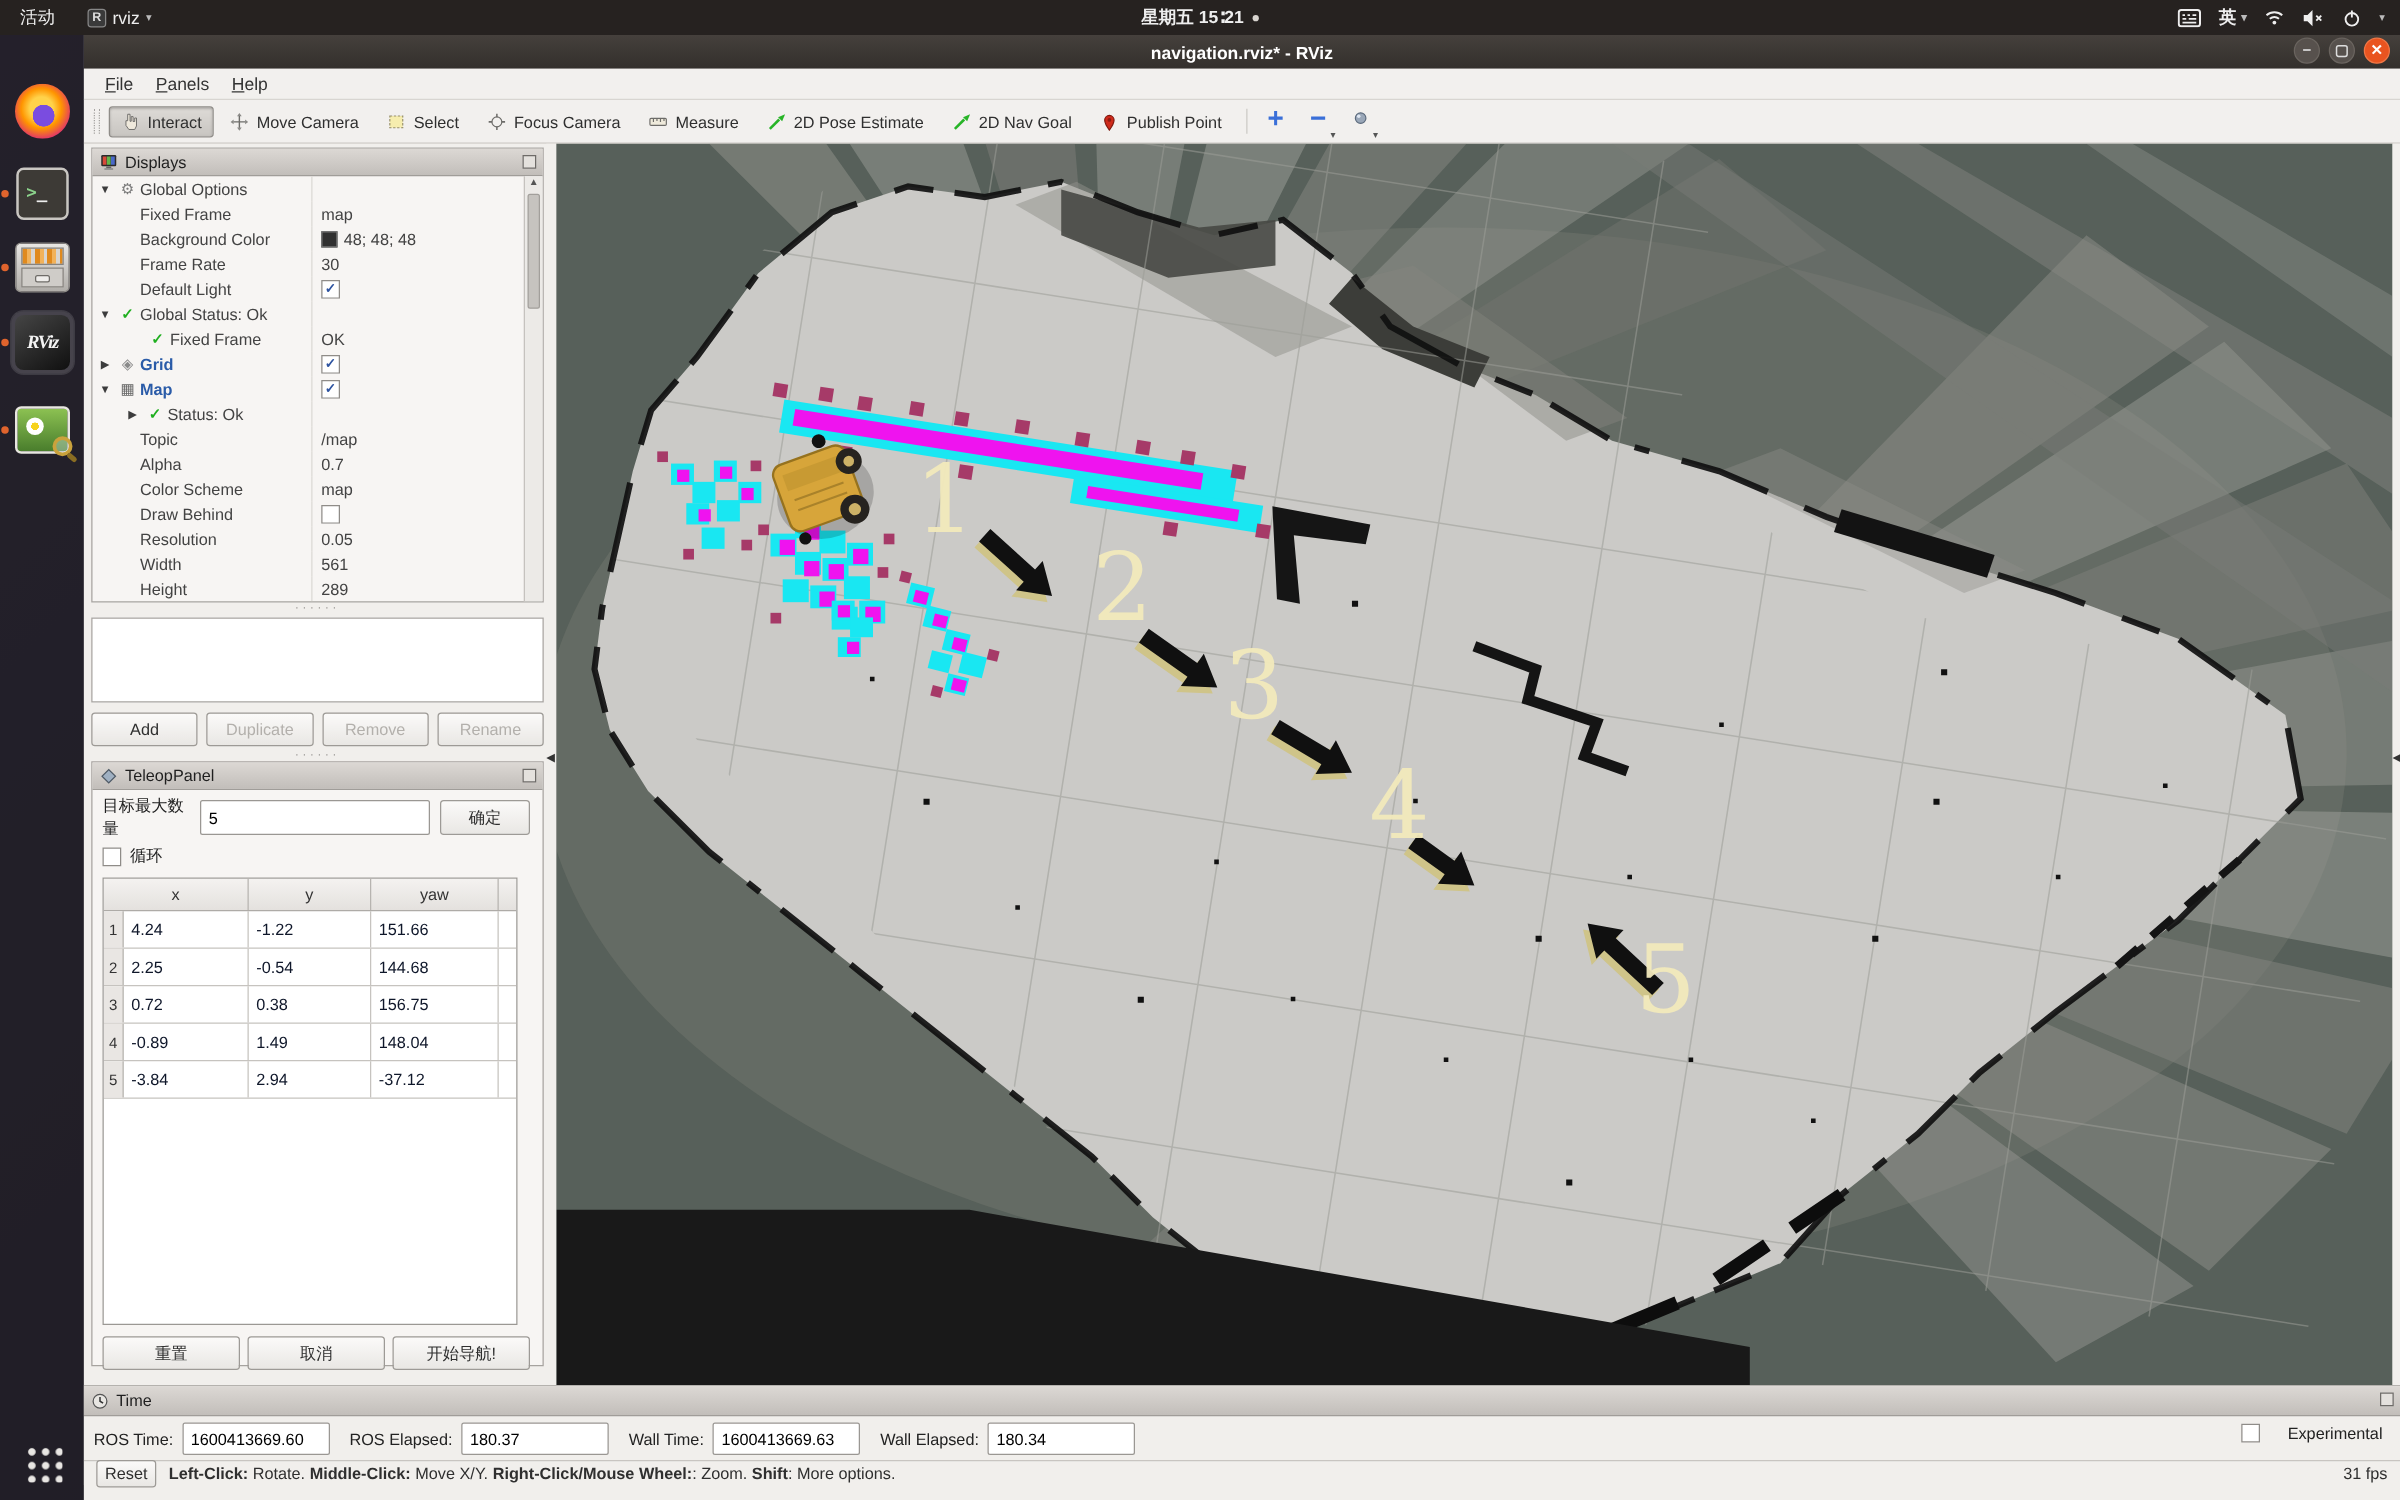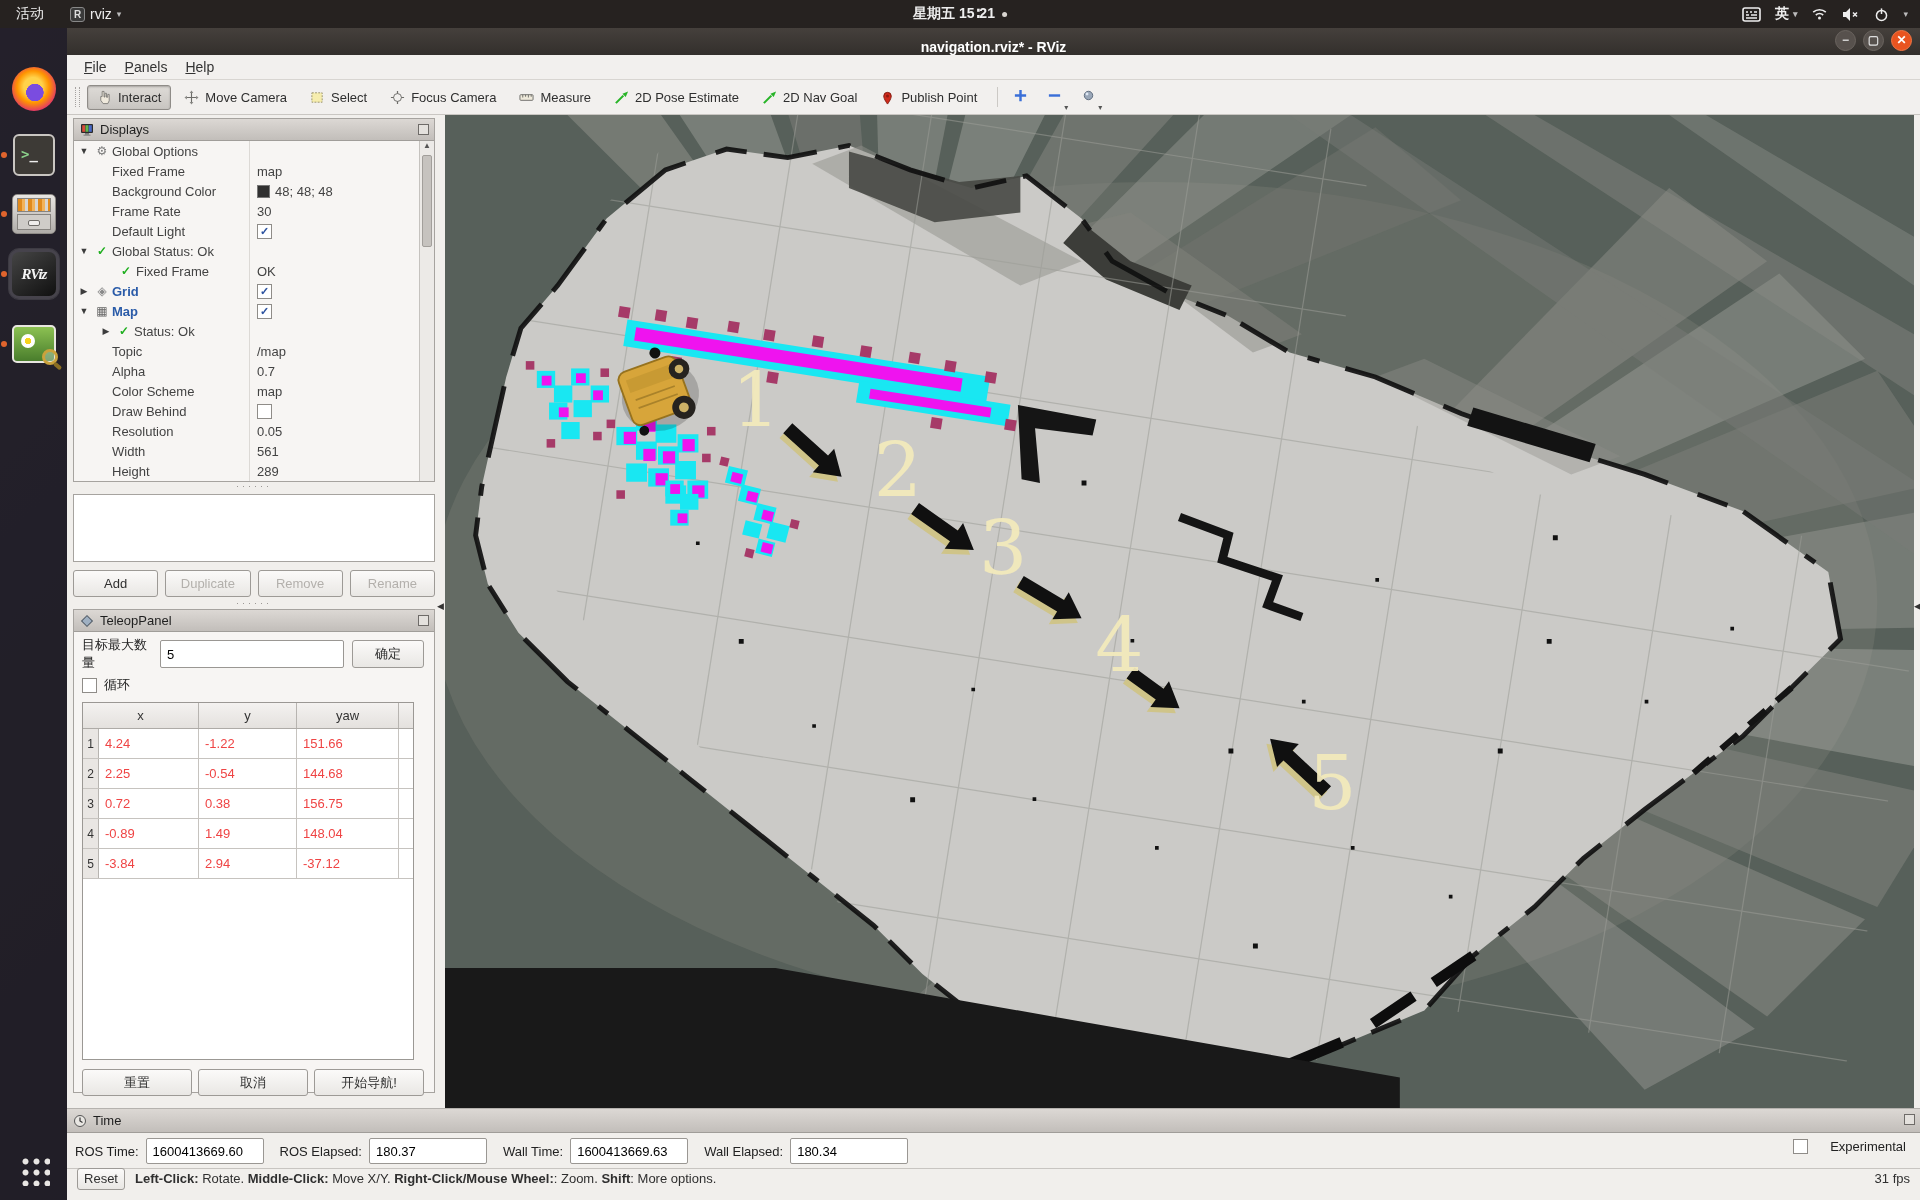--- a/index.html
+++ b/index.html
@@ -43,21 +43,21 @@
   .ico-viewer .flower{position:absolute;left:7px;top:7px;width:14px;height:14px;border-radius:50%;background:
     radial-gradient(circle,#f7d31e 0 30%,#fff 31% 100%)}
   .ico-viewer .lens{position:absolute;right:-4px;bottom:-4px;width:16px;height:16px;border-radius:50%;
     border:3px solid #caa23c;background:rgba(230,240,255,.35)}
   .ico-viewer .lens:after{content:"";position:absolute;right:-7px;bottom:-6px;width:9px;height:4px;background:#8a6d22;transform:rotate(40deg);border-radius:2px}
   .appgrid{position:absolute;left:19px;bottom:14px;width:31px;height:31px;
     background-image:radial-gradient(#e8e6e3 2.6px,transparent 3.4px);background-size:11px 11px;background-position:1px 1px}
   
   .window{position:absolute;left:67px;top:28px;right:0;bottom:0;background:#f1efec}
   .titlebar{position:absolute;top:0;left:0;right:0;height:27px;background:linear-gradient(#45403c,#332f2c);
-    display:flex;align-items:flex-end;justify-content:center}
+    display:flex;align-items:center;justify-content:center}
   .titlebar .title{color:#fff;font-weight:bold;font-size:14px}
   .winbtns{position:absolute;right:8px;top:2px;display:flex;gap:7px}
   .wbtn{width:21px;height:21px;border-radius:50%;background:#57514d;border:1px solid #6a645f;color:#ddd;
     font:bold 12px/19px "Liberation Sans",sans-serif;text-align:center}
   .wbtn.close{background:#e95420;border-color:#f07746;color:#fff}
   .menubar{position:absolute;top:27px;left:0;right:0;height:25px;background:#f2f0ee;border-bottom:1px solid #d8d5d1;
     display:flex;align-items:center;padding-left:8px;font-size:14px;color:#333}
   .menu-item{padding:0 9px;height:100%;display:flex;align-items:center}
   .toolbar{position:absolute;top:52px;left:0;right:0;height:35px;background:#f2f0ee;border-bottom:1px solid #c9c6c2;
     display:flex;align-items:center;padding-left:6px}
@@ -103,21 +103,21 @@
   .trow{position:absolute;left:8px;right:10px;top:30px;height:28px;display:flex;align-items:center;gap:8px;font-size:13px;color:#222}
   .trow input{flex:1;height:28px;border:1px solid #9a9793;border-radius:2px;padding-left:6px;font-size:13px;background:#fff}
   .trow .qbtn{flex:none;width:72px;height:28px}
   .cbrow{position:absolute;left:8px;top:66px;display:flex;align-items:center;gap:7px;font-size:13px;color:#222}
   .goal-table{position:absolute;left:8px;top:92px;width:332px;height:358px;background:#fff;border:1px solid #9b9894;overflow:hidden}
   .gt-head{display:flex;height:26px;background:linear-gradient(#f4f2f0,#e4e1de);border-bottom:1px solid #aeaba7}
   .gt-hcell{display:flex;align-items:center;justify-content:center;font-size:13px;color:#333;border-right:1px solid #b7b4b0}
   .gt-row{display:flex;height:30px;border-bottom:1px solid #c6c3bf}
   .gt-num{width:16px;background:#e9e6e3;border-right:1px solid #b7b4b0;font-size:12px;color:#333;
     display:flex;align-items:center;justify-content:center}
-  .gt-cell{display:flex;align-items:center;padding-left:6px;font-size:13px;color:#ef4444;border-right:1px solid #c6c3bf}
+  .gt-cell{display:flex;align-items:center;padding-left:6px;font-size:13px;color:#0f172a;border-right:1px solid #c6c3bf}
   .tele-btns{position:absolute;left:8px;right:10px;top:459px;display:flex;gap:6px}
   
   .vsplit{position:absolute;left:370px;top:0;width:8px;height:993px;background:#f1efec;z-index:5}
   .vsplit .arr,.right-strip .arr{position:absolute;top:486px;left:0;font-size:9px;color:#333}
   .viewport{position:absolute;left:378px;top:0;width:1469px;height:993px;overflow:hidden;background:#57605a}
   .viewport svg{width:100%;height:100%;display:block}
   .right-strip{position:absolute;right:0;top:0;width:6px;height:993px;background:#f1efec}
   .wp{font-family:"DejaVu Serif",serif;font-size:62px;fill:#f3eabc;text-anchor:middle;opacity:.95}
   
   .time-panel{position:absolute;left:0;right:0;top:993px;height:60px;background:#f1efec;border-top:1px solid #b5b2ae}

